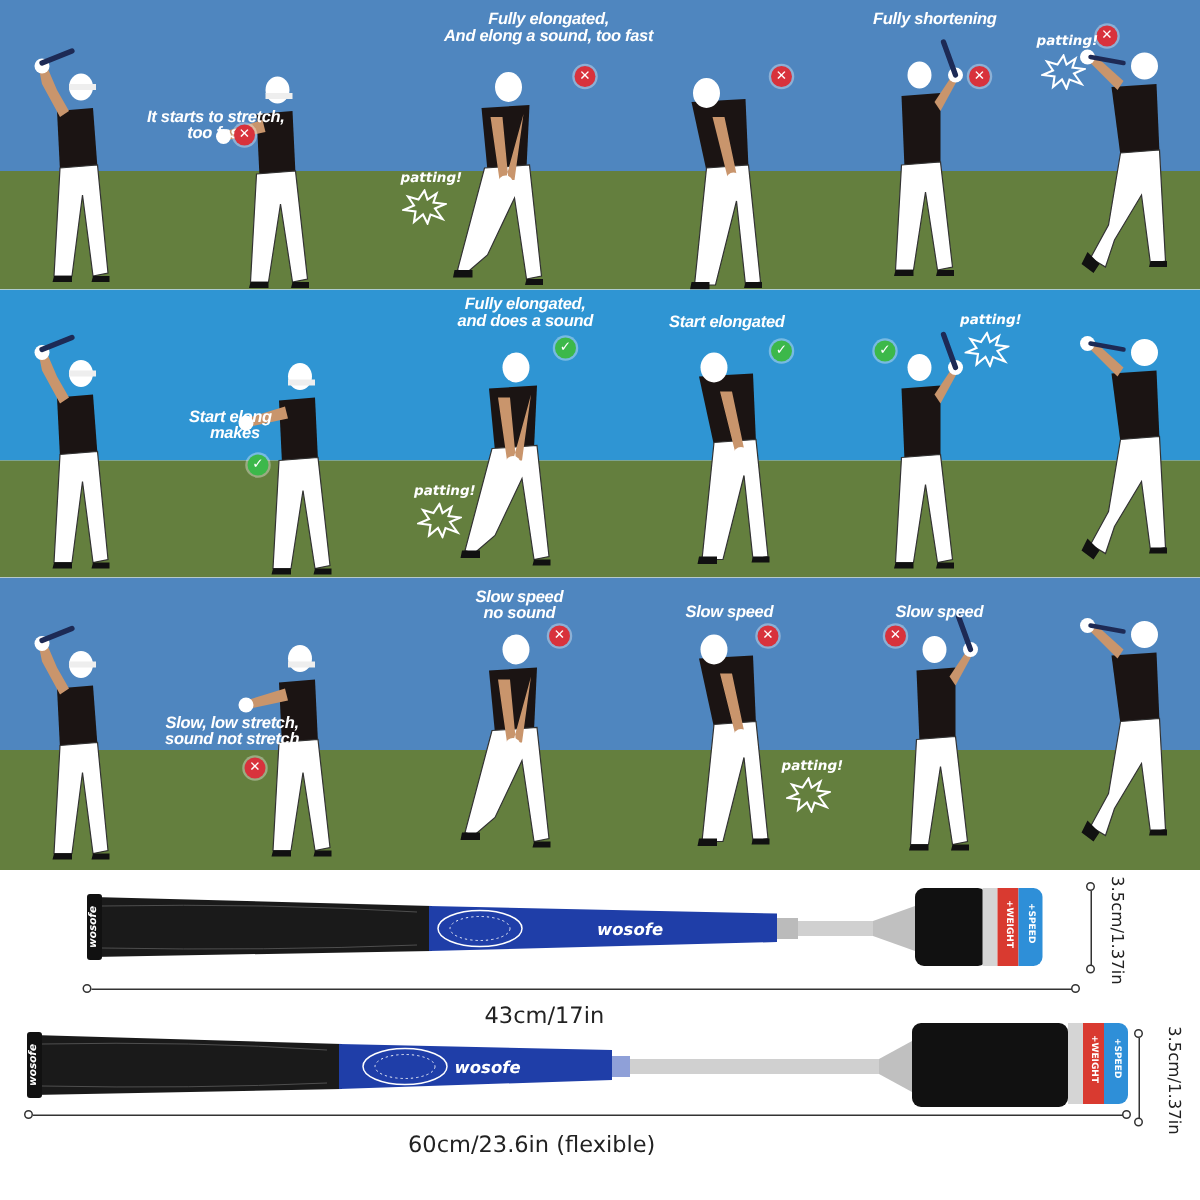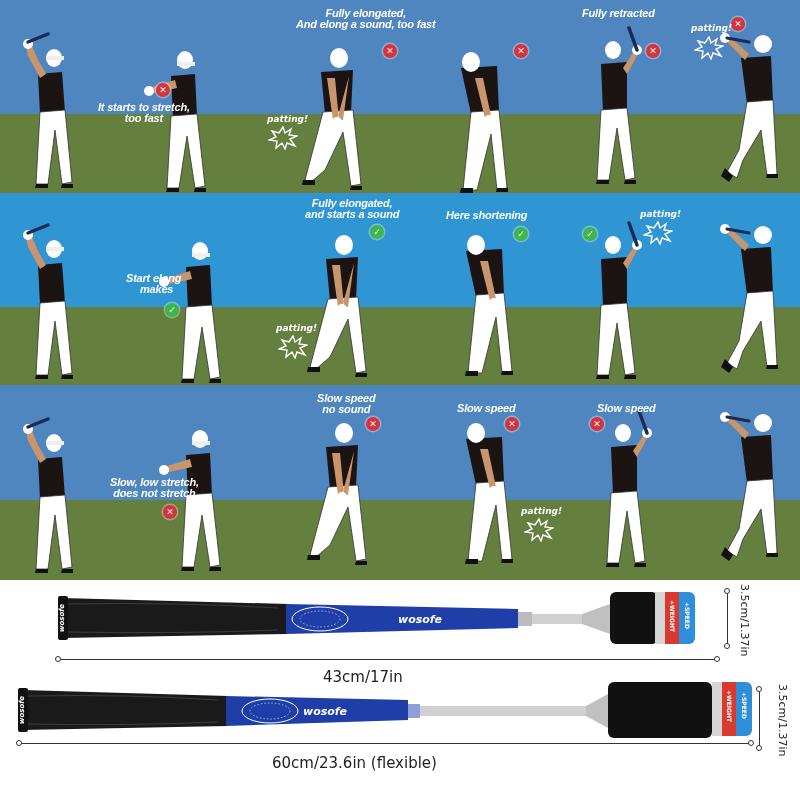--- a/index.html
+++ b/index.html
@@ -144,40 +144,40 @@
       <svg width="80" height="180">
         <use href="#pose-retract"></use>
       </svg>
     </div>
   <div class="figure" style="left:705px;top:10px;">
       <svg width="80" height="180">
         <use href="#pose-finish"></use>
       </svg>
     </div>
 
-  <div class="caption" style="left:98px;top:73px;margin-top:29px;">
+  <div class="caption" style="left:98px;top:73px;">
     <div>It starts to stretch,</div>
     <div>too fast</div>
   </div>
   <div class="badge bad" style="left:156px;top:83px;">✕</div>
 
   <div class="caption" style="left:296px;top:8px;">
     <div>Fully elongated,</div>
     <div>And elong a sound, too fast</div>
   </div>
   <div class="badge bad" style="left:383px;top:44px;">✕</div>
   <div class="burst-label" style="left:267px;top:114px;">patting!</div>
   <svg class="burst" style="left:268px;top:126px;" width="30" height="24">
       <use href="#burst"></use>
     </svg>
 
   <div class="badge bad" style="left:514px;top:44px;">✕</div>
 
   <div class="caption" style="left:582px;top:8px;">
-    <div>Fully retracted</div>
+    <div>Fully shortening</div>
   </div>
   <div class="badge bad" style="left:646px;top:44px;">✕</div>
 
   <div class="badge bad" style="left:731px;top:17px;">✕</div>
   <div class="burst-label" style="left:691px;top:23px;">patting!</div>
   <svg class="burst" style="left:694px;top:36px;" width="30" height="24">
       <use href="#burst"></use>
     </svg>
 </div>
 
@@ -217,30 +217,30 @@
     </div>
 
   <div class="caption" style="left:126px;top:80px;">
     <div>Start elong</div>
     <div style="text-align:left;padding-left:14px;">makes</div>
   </div>
   <div class="badge good" style="left:165px;top:110px;">✓</div>
 
   <div class="caption" style="left:305px;top:5px;">
     <div>Fully elongated,</div>
-    <div>and starts a sound</div>
+    <div>and does a sound</div>
   </div>
   <div class="badge good" style="left:370px;top:32px;">✓</div>
   <div class="burst-label" style="left:276px;top:130px;">patting!</div>
   <svg class="burst" style="left:278px;top:142px;" width="30" height="24">
       <use href="#burst"></use>
     </svg>
 
   <div class="caption" style="left:446px;top:17px;">
-    <div>Here shortening</div>
+    <div>Start elongated</div>
   </div>
   <div class="badge good" style="left:514px;top:34px;">✓</div>
 
   <div class="badge good" style="left:583px;top:34px;">✓</div>
   <div class="burst-label" style="left:640px;top:16px;">patting!</div>
   <svg class="burst" style="left:643px;top:28px;" width="30" height="24">
       <use href="#burst"></use>
     </svg>
 </div>
 
@@ -274,21 +274,21 @@
       </svg>
     </div>
   <div class="figure" style="left:705px;top:4px;">
       <svg width="80" height="180">
         <use href="#pose-finish"></use>
       </svg>
     </div>
 
   <div class="caption" style="left:110px;top:92px;">
     <div>Slow, low stretch,</div>
-    <div>does not stretch</div>
+    <div>sound not stretch</div>
   </div>
   <div class="badge bad" style="left:163px;top:120px;">✕</div>
 
   <div class="caption" style="left:317px;top:8px;">
     <div>Slow speed</div>
     <div>no sound</div>
   </div>
   <div class="badge bad" style="left:366px;top:32px;">✕</div>
 
   <div class="caption" style="left:457px;top:18px;">

